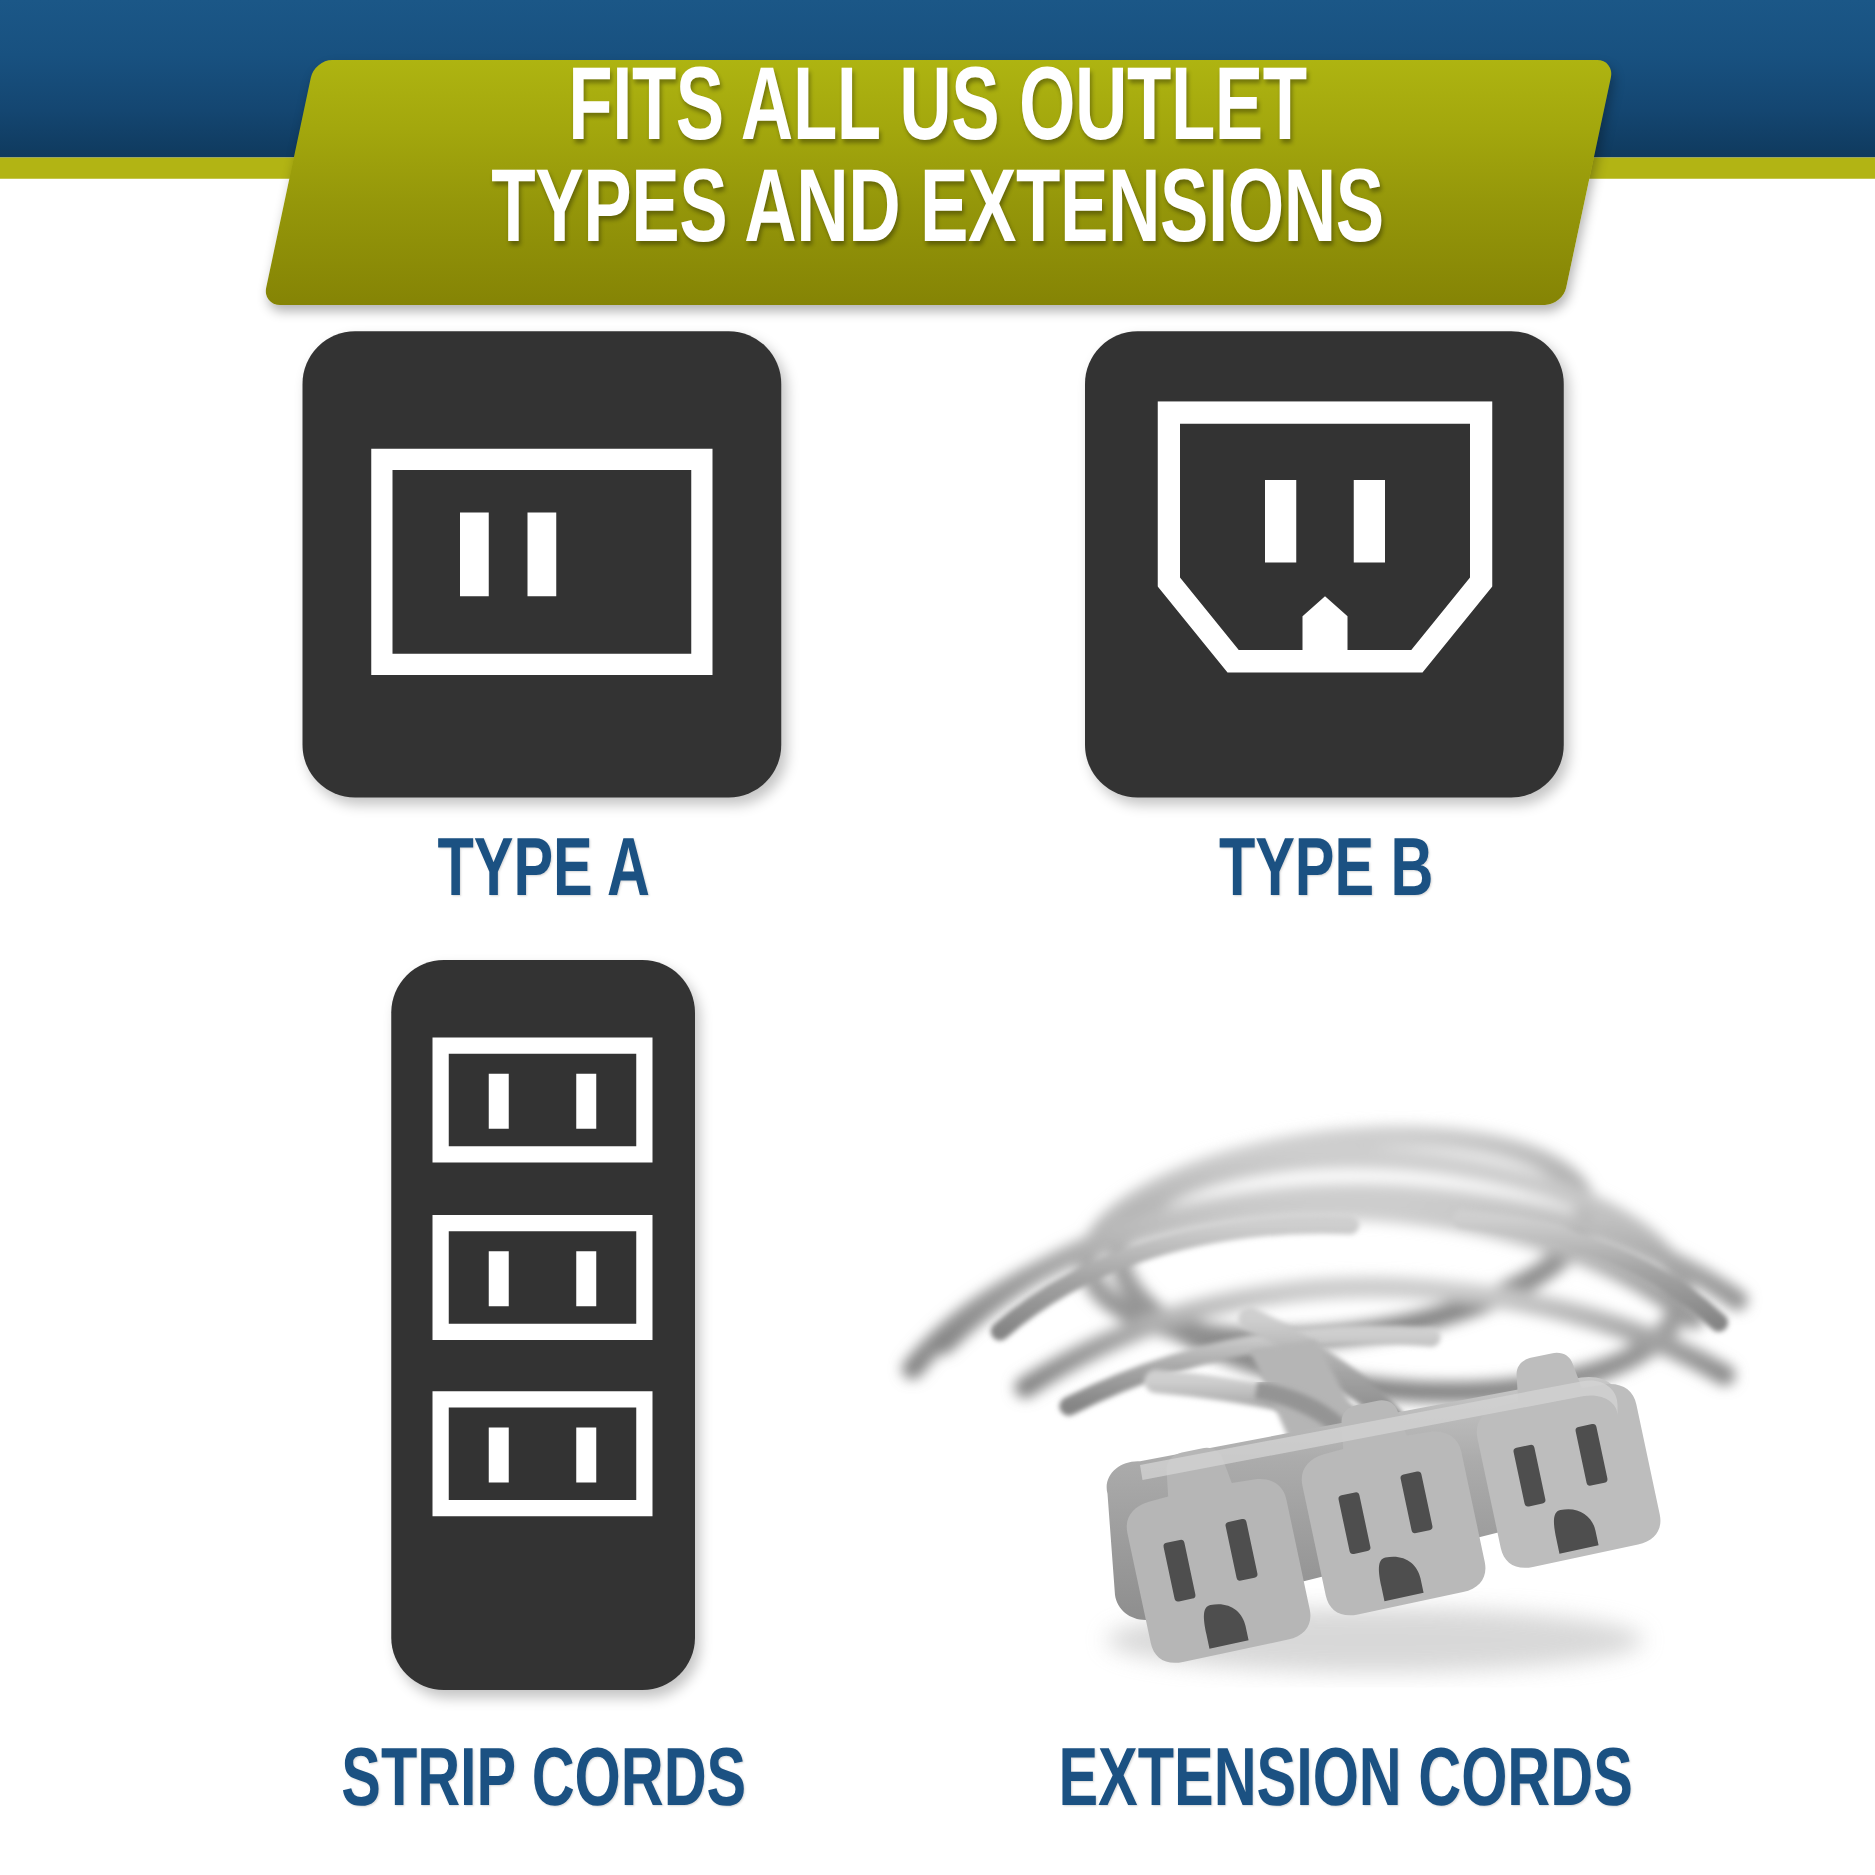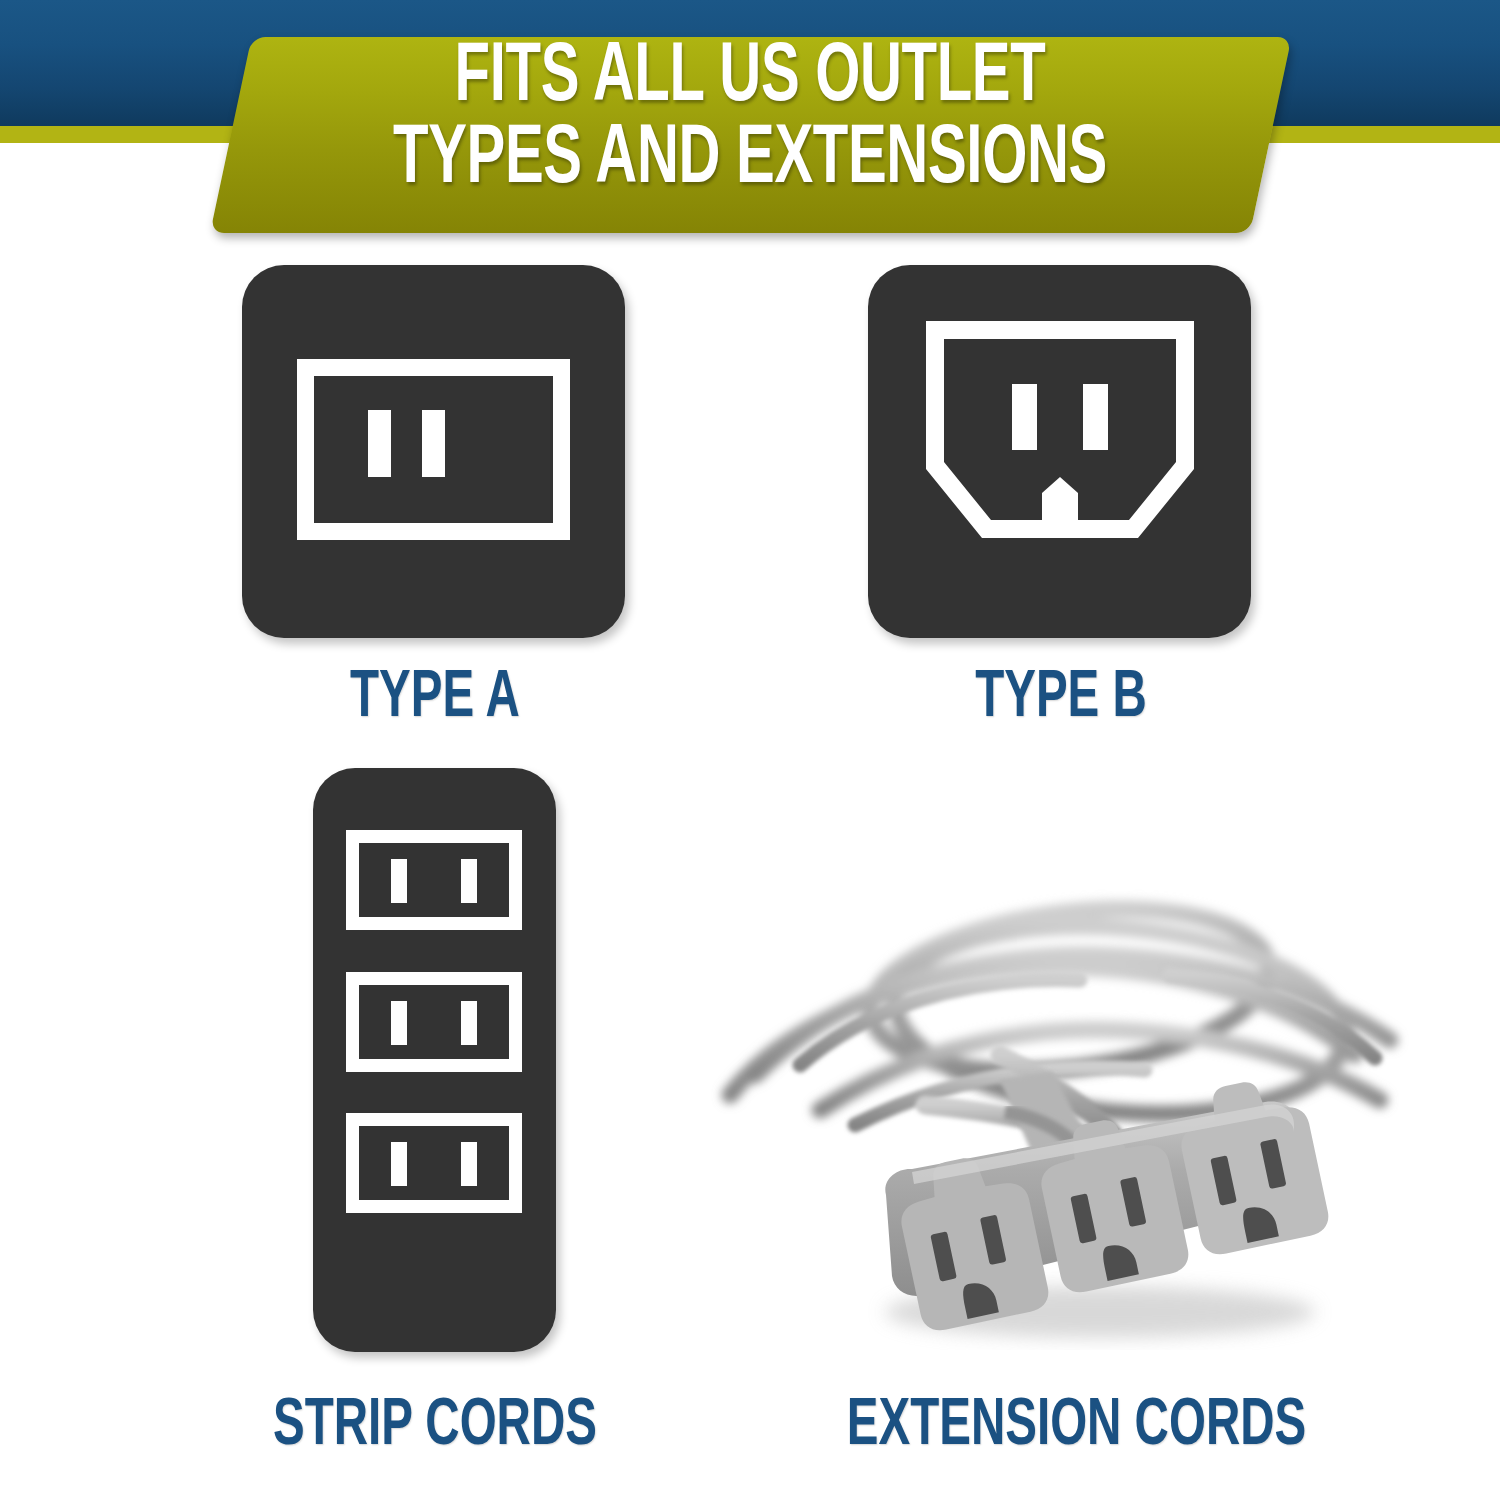--- a/index.html
+++ b/index.html
@@ -26,21 +26,21 @@
   .header-band-yellow {
     position: absolute;
     left: 0; top: 126px;
     width: 1500px; height: 17px;
     background: #b2b414;
   }
 
   
   .ribbon-wrap {
     position: absolute;
-    left: 0; top: 1px;
+    left: 0; top: 12px;
     width: 1500px; height: 250px;
   }
   .ribbon-shape {
     position: absolute;
     left: 210px;
     top: 36px;
     width: 1040px;
     height: 196px;
     background: linear-gradient(to bottom, #aeb411 0%, #a3a70d 28%, #95970a 58%, #858405 100%);
     transform: skewX(-12deg);

